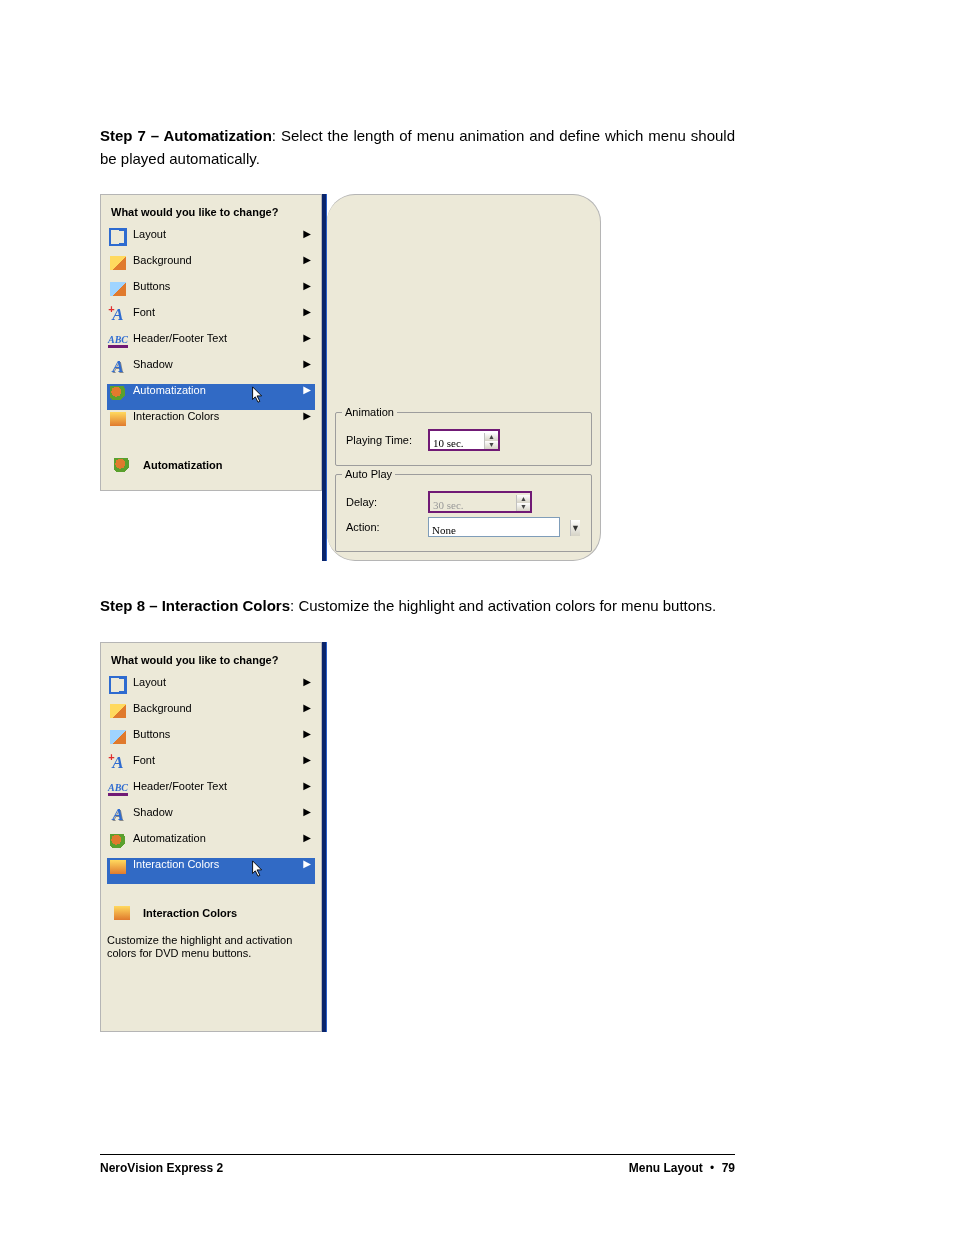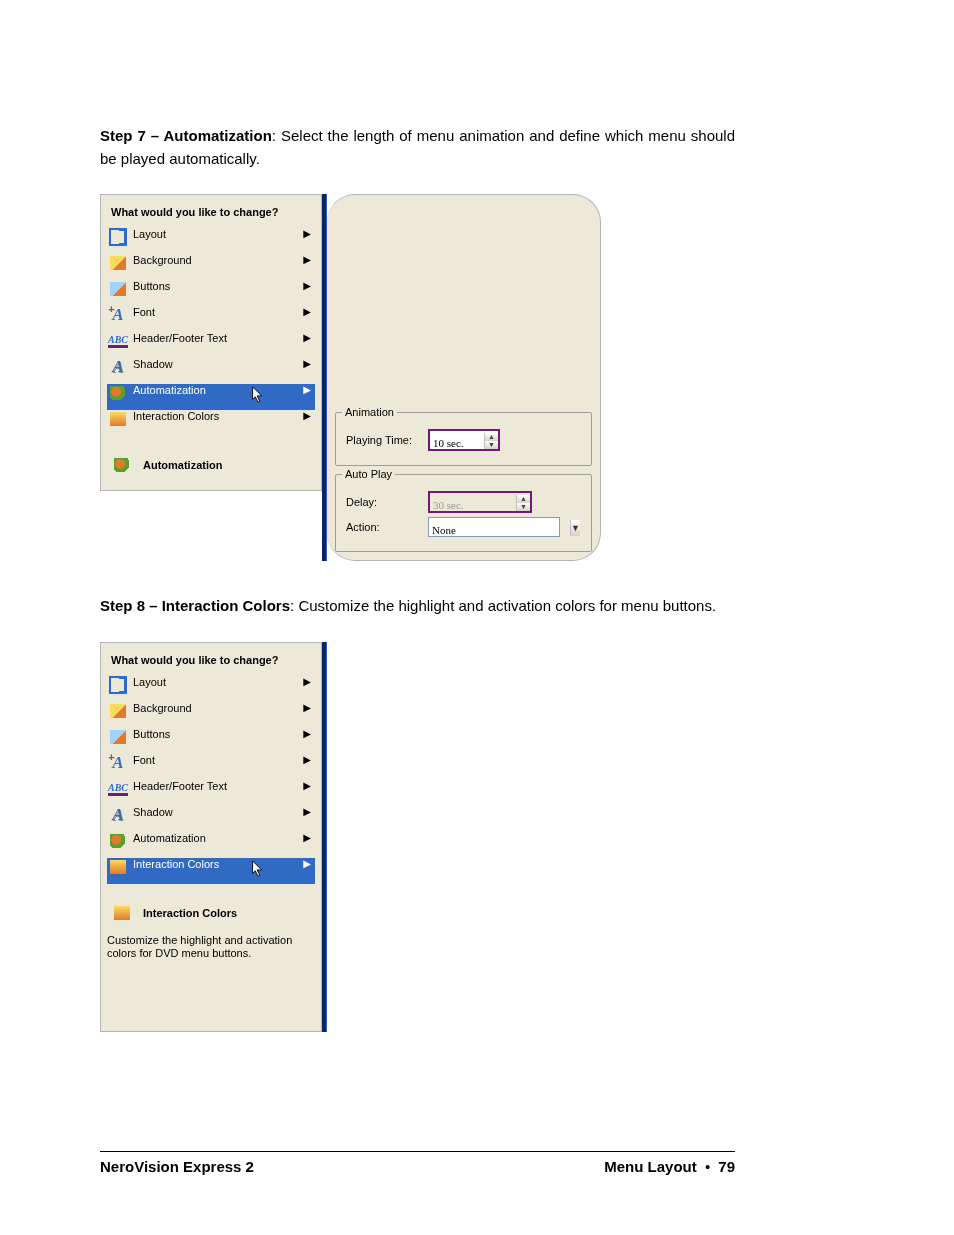--- a/index.html
+++ b/index.html
@@ -57,21 +57,21 @@
   .wheel::after{content:"";position:absolute;inset:0;border-radius:50%;
     background:radial-gradient(circle,#fff 0%,#fff 18%,rgba(255,255,255,0) 62%);}
   .wheel .pick{position:absolute;width:8px;height:8px;border:1px solid #000;background:transparent;left:46px;top:46px;}
   .bright{width:14px;height:100px;margin-left:14px;background:linear-gradient(#fff,#000);position:relative;}
   .bright .marker{position:absolute;right:-10px;top:-2px;font-size:10px;color:#000;}
   .opacity-row{margin-top:22px;}
   .sliderwrap{display:flex;align-items:center;margin-top:4px;}
   .slider-track{flex:1;height:3px;background:#dcdccd;border:1px solid #b5b5b5;border-top-color:#8a8a8a;border-left-color:#8a8a8a;position:relative;margin-right:6px;}
   .slider-thumb{position:absolute;top:-5px;width:8px;height:14px;background:linear-gradient(#fefefe,#d6d3c6);border:1px solid #888;border-radius:2px;}
   
-  .footer{position:absolute;left:100px;right:100px;bottom:60px;border-top:1px solid #000;padding-top:6px;font-size:15px;display:flex;justify-content:space-between;}
+  .footer{position:absolute;left:100px;right:100px;bottom:60px;border-top:1px solid #000;padding-top:6px;font-size:12px;display:flex;justify-content:space-between;}
   .footer .dot{padding:0 4px;}
   
   .sq{display:inline-block;width:16px;height:14px;border:2px solid #2e6bd0;position:relative;}
   .sq::before{content:"";position:absolute;right:-1px;top:-1px;bottom:-1px;width:5px;border:2px solid #2e6bd0;border-left:none;}
   .brush{display:inline-block;width:16px;height:14px;background:linear-gradient(135deg,#ffd95e 55%,#e07a2d 55%);}
   .italA{font-family:"Times New Roman";font-style:italic;font-weight:bold;font-size:17px;color:#2e6bd0;line-height:14px;}
   .aplus{position:relative;display:inline-block;}
   .aplus .p{position:absolute;left:-4px;top:-5px;color:#e02d2d;font-weight:bold;font-size:11px;}
   .abc{font-family:"Times New Roman";font-style:italic;font-weight:bold;font-size:10px;color:#2e6bd0;border-bottom:3px solid #701a75;}
   .gearish{display:inline-block;width:16px;height:14px;background:radial-gradient(circle at 40% 40%,#e07a2d 0 5px,#5aa02d 5px 9px,transparent 9px);}

